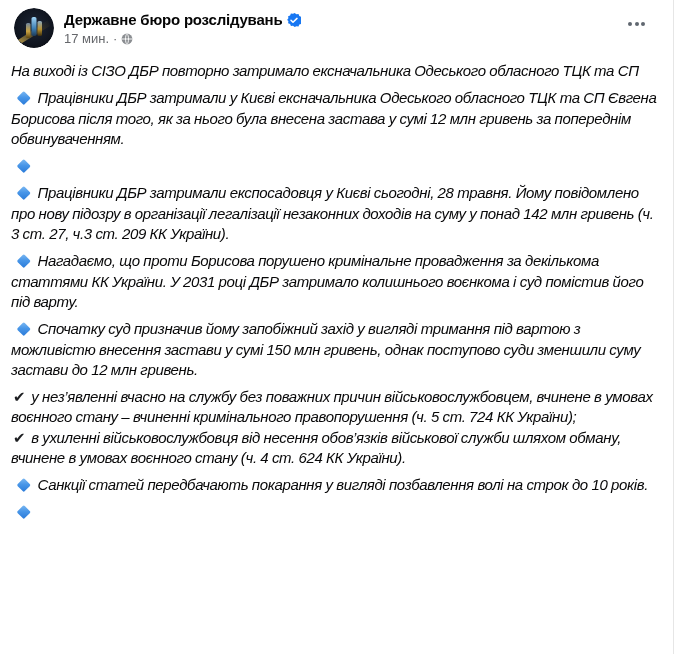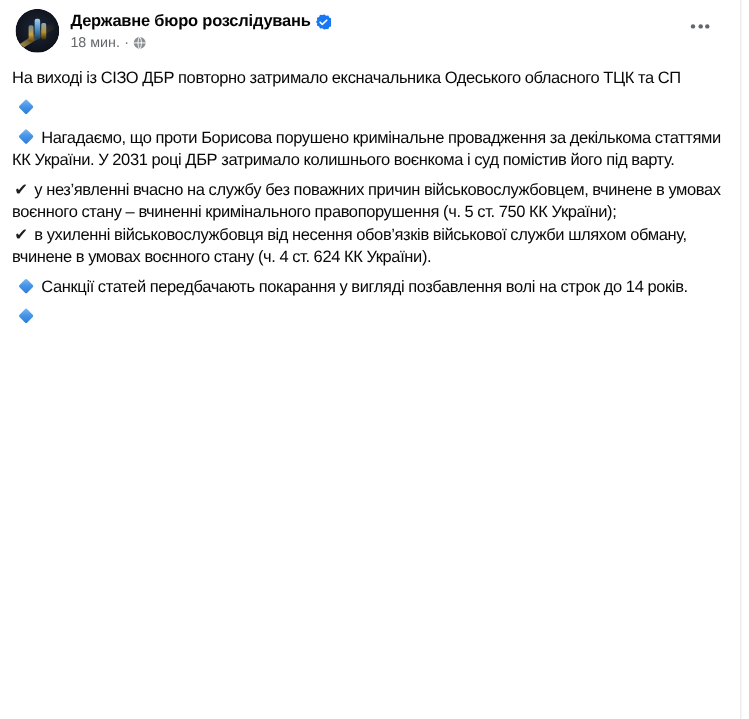--- a/index.html
+++ b/index.html
@@ -37,21 +37,21 @@
     position:absolute;right:22px;top:16px;
     display:flex;gap:2.5px;align-items:center;padding:6px;border-radius:50%;cursor:pointer;
   }
   .menu-btn i{width:4px;height:4px;border-radius:50%;background:#606770;display:block;}
   
   .post-body{
     padding:13px 13px 0 11px;
     font-size:15px;line-height:20.3px;color:#080809;letter-spacing:-0.35px;
     word-spacing:-0.2px;
   }
-  .para{margin:0 0 7px 0;}
+  .para{margin:0 0 7px 0;font-style:italic;}
   .para-check{margin-bottom:0;}
   .para-check + .para-diamond{margin-top:7px;}
   .diamond{
     display:inline-block;width:9.5px;height:9.5px;border-radius:1.5px;
     background:linear-gradient(135deg,#7db9f2 0%,#4896e8 45%,#2a7ad8 100%);
     transform:rotate(45deg);
     margin:0 9px 0 8px;position:relative;top:-1px;
   }
   .check{
     display:inline-block;color:#1c1e21;font-size:15px;font-weight:700;
@@ -106,42 +106,45 @@
       <div class="name-row">
         <a class="author">Державне бюро розслідувань</a>
         <span class="verified">
           <svg width="14" height="14" viewBox="0 0 14 14">
             <path fill="#1877f2" d="M7 0l1.7 1.3 2.1-.3.8 2 2 .8-.3 2.1L14.6 7l-1.3 1.7.3 2.1-2 .8-.8 2-2.1-.3L7 14l-1.7-1.3-2.1.3-.8-2-2-.8.3-2.1L-.6 7 .7 5.3.4 3.2l2-.8.8-2 2.1.3z" transform="translate(0.7 0)"></path>
             <path d="M4 7.2l2 2L10 5.4" fill="none" stroke="#ffffff" stroke-width="1.5" stroke-linecap="round" stroke-linejoin="round"></path>
           </svg>
         </span>
       </div>
       <div class="meta-row">
-        <span>18 мин.</span>
+        <span>17 мин.</span>
         <span>·</span>
         <span style="display:inline-flex;">
           <svg width="12" height="12" viewBox="0 0 12 12">
             <circle cx="6" cy="6" r="5.4" fill="#8a8d91"></circle>
             <circle cx="6" cy="6" r="5" fill="none" stroke="#ffffff" stroke-width="0"></circle>
             <path d="M0.6 6h10.8M6 0.6c-2 1.6-2 9.2 0 10.8M6 0.6c2 1.6 2 9.2 0 10.8" fill="none" stroke="#ffffff" stroke-width="0.9"></path>
           </svg>
         </span>
       </div>
     </div>
 
     <div class="menu-btn" title="">
       <i></i>
       <i></i>
       <i></i>
     </div>
   </div>
 
   <div class="post-body">
       <div class="para para-plain"><span>На виході із СІЗО ДБР повторно затримало ексначальника Одеського обласного ТЦК та СП</span></div>
+      <div class="para para-diamond"><span class="diamond"></span><span>Працівники ДБР затримали у Києві ексначальника Одеського обласного ТЦК та СП Євгена Борисова після того, як за нього була внесена застава у сумі 12 млн гривень за попереднім обвинуваченням.</span></div>
       <div class="para para-diamond"><span class="diamond"></span></div>
+      <div class="para para-diamond"><span class="diamond"></span><span>Працівники ДБР затримали експосадовця у Києві сьогодні, 28 травня. Йому повідомлено про нову підозру в організації легалізації незаконних доходів на суму у понад 142 млн гривень (ч. 3 ст. 27, ч.3 ст. 209 КК України).</span></div>
       <div class="para para-diamond"><span class="diamond"></span><span>Нагадаємо, що проти Борисова порушено кримінальне провадження за декількома статтями КК України. У 2031 році ДБР затримало колишнього воєнкома і суд помістив його під варту.</span></div>
-      <div class="para para-check"><span class="check">✔</span><span>у нез’явленні вчасно на службу без поважних причин військовослужбовцем, вчинене в умовах воєнного стану – вчиненні кримінального правопорушення (ч. 5 ст. 750 КК України);</span></div>
+      <div class="para para-diamond"><span class="diamond"></span><span>Спочатку суд призначив йому запобіжний захід у вигляді тримання під вартою з можливістю внесення застави у сумі 150 млн гривень, однак поступово суди зменшили суму застави до 12 млн гривень.</span></div>
+      <div class="para para-check"><span class="check">✔</span><span>у нез’явленні вчасно на службу без поважних причин військовослужбовцем, вчинене в умовах воєнного стану – вчиненні кримінального правопорушення (ч. 5 ст. 724 КК України);</span></div>
       <div class="para para-check"><span class="check">✔</span><span>в ухиленні військовослужбовця від несення обов’язків військової служби шляхом обману, вчинене в умовах воєнного стану (ч. 4 ст. 624 КК України).</span></div>
-      <div class="para para-diamond"><span class="diamond"></span><span>Санкції статей передбачають покарання у вигляді позбавлення волі на строк до 14 років.</span></div>
+      <div class="para para-diamond"><span class="diamond"></span><span>Санкції статей передбачають покарання у вигляді позбавлення волі на строк до 10 років.</span></div>
       <div class="para para-diamond"><span class="diamond"></span></div>
     </div>
 
 </div>
 
 </body></html>

